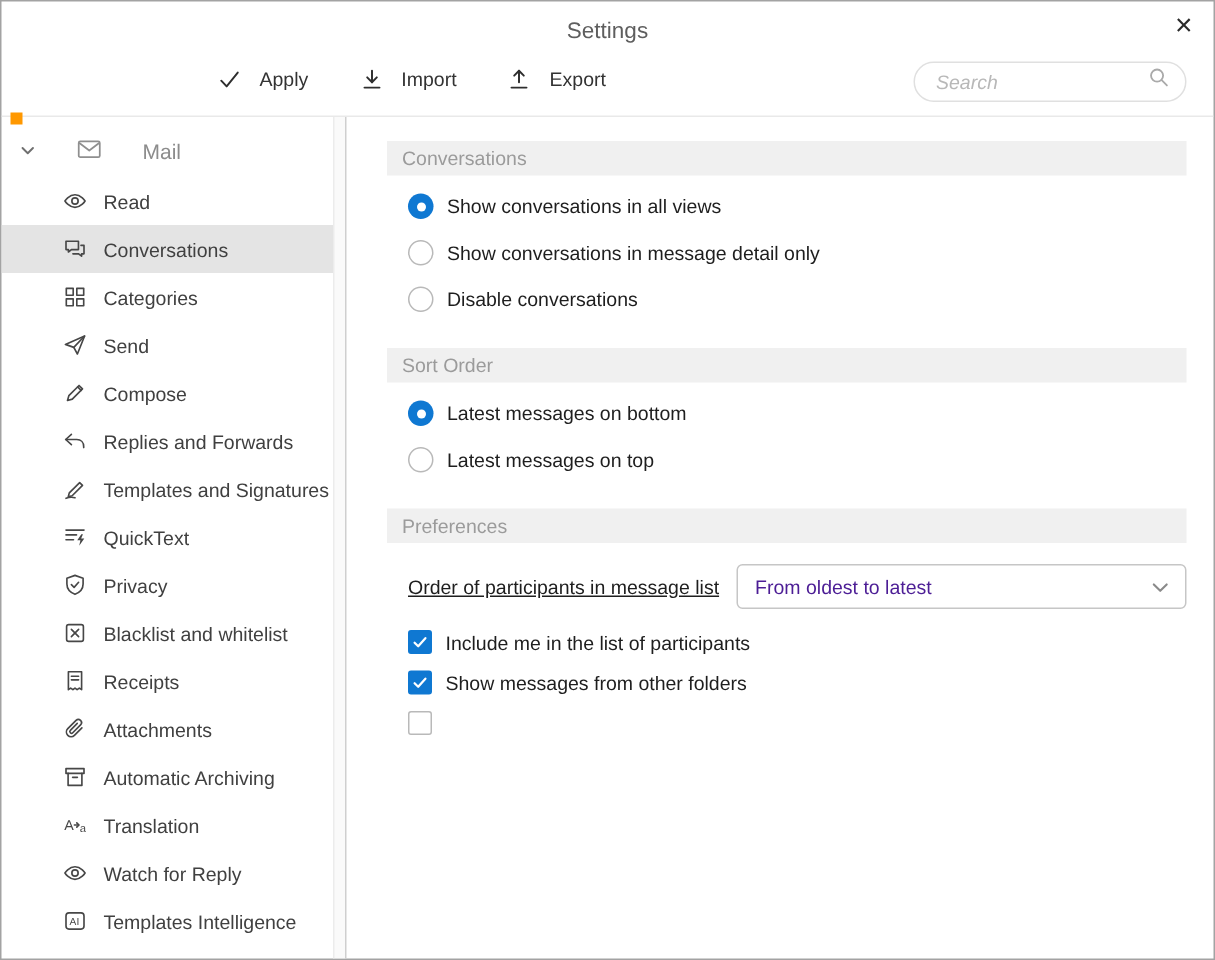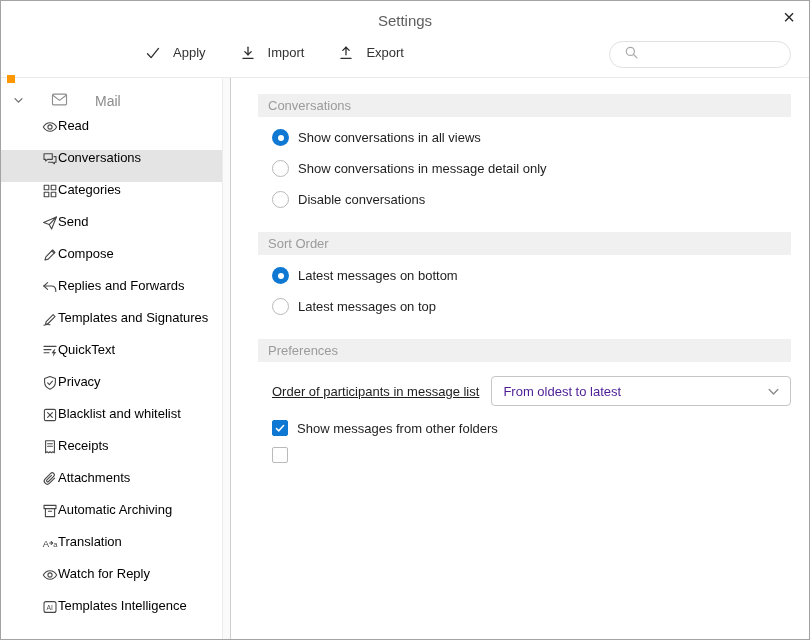--- a/index.html
+++ b/index.html
@@ -33,21 +33,21 @@
   .search .sicon svg { width:15px; height:15px; stroke:#aaa; fill:none; stroke-width:1.3; stroke-linecap:round; }
   .accent-square { position:absolute; left:6px; top:74px; width:8px; height:8px; background:#ff9800; }
   
   .bodyarea { flex:1; display:flex; border-top:1px solid #e9e9e9; min-height:0; }
   
   .sidebar { width:230px; flex:0 0 230px; position:relative; border-right:1px solid #cfcfcf; padding-top:6px; }
   .group-header { display:flex; align-items:center; gap:27px; height:34px; padding-left:12px; color:#8c8c8c; font-size:14px; cursor:pointer; margin-right:8px; }
   .group-header .chev svg { width:11px; height:11px; stroke:#6f6f6f; fill:none; stroke-width:1.4; stroke-linecap:round; stroke-linejoin:round; }
   .group-header .gicon svg { width:17px; height:17px; stroke:#8f8f8f; fill:none; stroke-width:1.1; stroke-linecap:round; stroke-linejoin:round; }
   .items { margin-right:8px; }
-  .item { height:32px; display:flex; align-items:flex-start; padding-left:40px; font-size:13px; color:#000000; cursor:pointer; }
+  .item { height:32px; display:flex; align-items:center; gap:11px; padding-left:40px; font-size:13px; color:#404040; cursor:pointer; }
   .item.selected { background:#e4e4e4; }
   .icon { width:17px; height:17px; flex:0 0 17px; display:flex; align-items:center; justify-content:center; }
   .icon svg { width:16px; height:16px; stroke:#474747; fill:none; stroke-width:1.1; stroke-linecap:round; stroke-linejoin:round; }
   .scrollbar { position:absolute; top:0; right:0; width:8px; height:100%; background:#fafafa; border-left:1px solid #ececec; }
   
   .main { flex:1; padding:16px 18px 0 27px; min-width:0; }
   .section-header { background:#f0f0f0; color:#9b9b9b; font-size:13px; padding:4px 10px; }
   .opts { padding:12px 0 10px 14px; }
   .row { display:flex; align-items:center; gap:9px; margin-bottom:14px; font-size:13px; color:#1e1e1e; }
   .radio { width:17px; height:17px; border-radius:50%; border:1px solid #b9b9b9; background:#fff; position:relative; flex:0 0 17px; cursor:pointer; }
@@ -97,20 +97,21 @@
         <span><svg viewBox="0 0 16 16">
               <path d="M8 9.8V2.2"></path>
               <path d="M4.8 5.4L8 2.2l3.2 3.2"></path>
               <path d="M3 13.4h10"></path>
             </svg></span>
         <span>Export</span>
       </div>
     </div>
 
     <div class="search">
+      <input placeholder="Search" style="">
       <span class="sicon"><svg viewBox="0 0 16 16">
             <circle cx="6.8" cy="6.8" r="4.3"></circle>
             <path d="M10.1 10.1l3.7 3.7"></path>
           </svg></span>
     </div>
   </div>
 
   <div class="bodyarea">
 
     <div class="sidebar">
@@ -324,20 +325,28 @@
                 </svg></span>
           </div>
         </div>
 
         <div class="row cbrow">
           <span class="checkbox checked">
               <svg class="tick" viewBox="0 0 16 16">
                 <path d="M3.2 8.6l3.2 3.2 6.4-7.2"></path>
               </svg>
             </span>
+          <span>Include me in the list of participants</span>
+        </div>
+        <div class="row cbrow">
+          <span class="checkbox checked">
+              <svg class="tick" viewBox="0 0 16 16">
+                <path d="M3.2 8.6l3.2 3.2 6.4-7.2"></path>
+              </svg>
+            </span>
           <span>Show messages from other folders</span>
         </div>
         <div class="row cbrow">
           <span class="checkbox"></span>
         </div>
       </div>
 
     </div>
   </div>
 </div>

